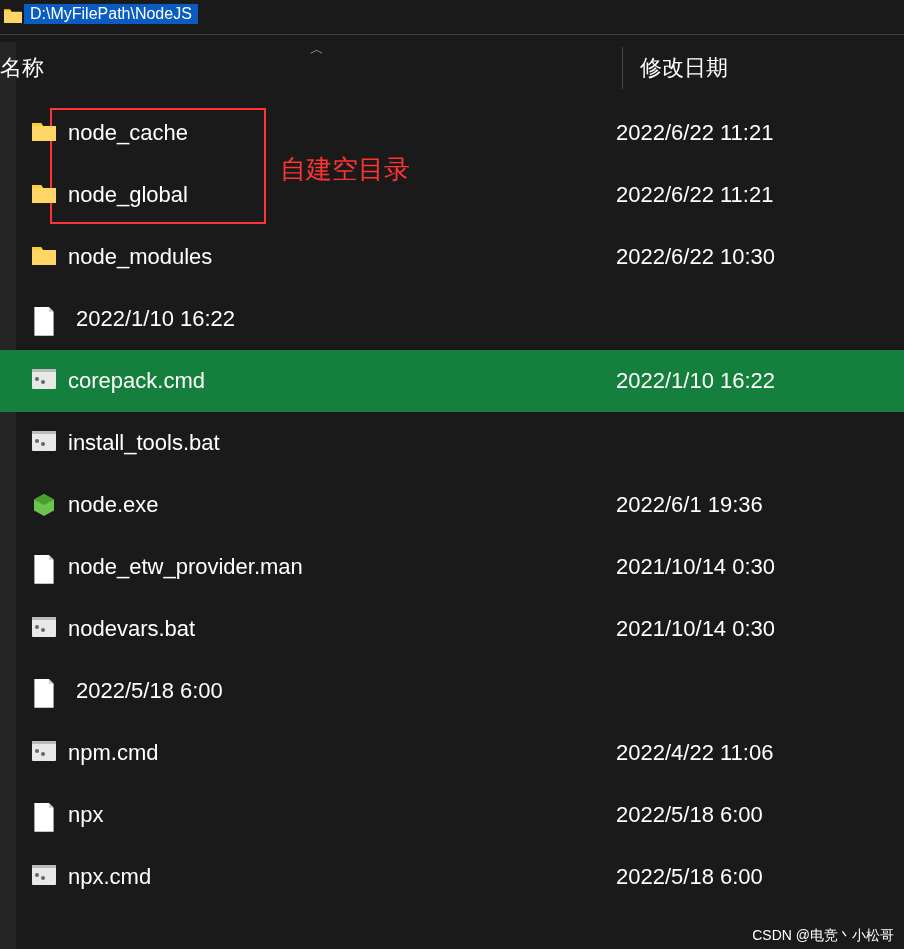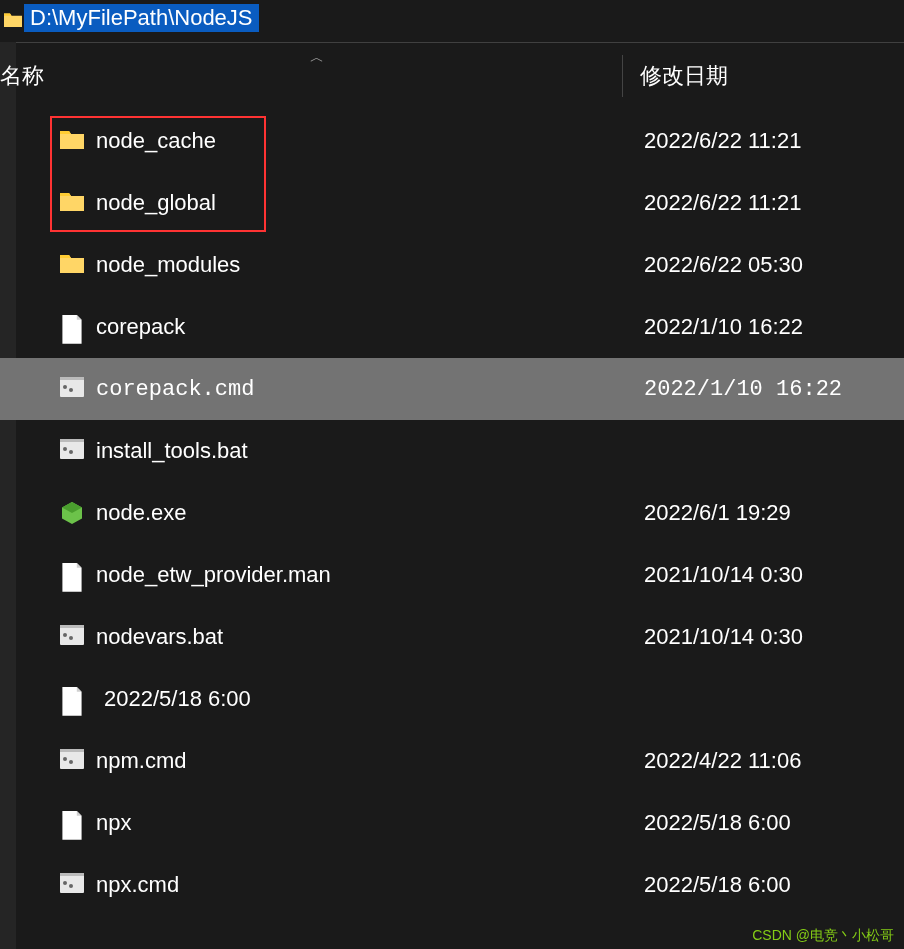--- a/index.html
+++ b/index.html
@@ -24,21 +24,21 @@
     }
     .address-folder-icon {
       width: 18px;
       height: 14px;
       margin-right: 2px;
       margin-top: 2px;
     }
     .address-path {
       background: #0a5cc0;
       color: #fff;
-      font-size: 22px;
+      font-size: 16px;
       padding: 1px 6px;
       font-family: "Segoe UI", Arial, sans-serif;
     }
     .separator-line {
       height: 1px;
       background: #404040;
       margin-top: 6px;
     }
     .header-row {
       display: flex;
@@ -73,26 +73,25 @@
     }
     .file-list {
       position: relative;
     }
     .file-row {
       display: flex;
       align-items: center;
       height: 62px;
       font-size: 22px;
       color: #fff;
-      padding-left: 60px;
+      padding-left: 32px;
       position: relative;
     }
     .file-row.selected {
-      background: #737373;
-      font-family: Liberation Mono, monospace;
+      background: #15803d;
     }
     .file-icon {
       width: 24px;
       height: 24px;
       margin-right: 12px;
       flex-shrink: 0;
     }
     .file-name {
       width: 540px;
     }
@@ -113,21 +112,21 @@
       left: 280px;
       top: 50px;
       color: #ff3333;
       font-size: 26px;
       pointer-events: none;
     }
     .watermark {
       position: absolute;
       right: 10px;
       bottom: 4px;
-      color: #84cc16;
+      color: #ffffff;
       font-size: 14px;
     }
     .sidebar-sliver {
       position: absolute;
       left: 0;
       top: 42px;
       bottom: 0;
       width: 16px;
       background: #252525;
     }
@@ -151,20 +150,21 @@
 
 <div class="header-row">
   <span class="header-caret">︿</span>
   <div class="col-name">名称</div>
   <div class="col-separator"></div>
   <div class="col-date">修改日期</div>
 </div>
 
 <div class="file-list">
   <div class="annotation-box"></div>
+  <div class="annotation-text">自建空目录</div>
 <div class="file-row">
       <span class="file-icon"><svg viewBox="0 0 24 20">
           <path fill="#ffd666" d="M0 2 L9 2 L11 5 L24 5 L24 20 L0 20 Z"></path>
           <path fill="#ffcc33" d="M0 2 L9 2 L11 5 L0 5 Z"></path>
         </svg></span>
       <span class="file-name">node_cache</span>
       <span class="file-date">2022/6/22 11:21</span>
     </div>
     <div class="file-row">
       <span class="file-icon"><svg viewBox="0 0 24 20">
@@ -173,28 +173,27 @@
         </svg></span>
       <span class="file-name">node_global</span>
       <span class="file-date">2022/6/22 11:21</span>
     </div>
     <div class="file-row">
       <span class="file-icon"><svg viewBox="0 0 24 20">
           <path fill="#ffd666" d="M0 2 L9 2 L11 5 L24 5 L24 20 L0 20 Z"></path>
           <path fill="#ffcc33" d="M0 2 L9 2 L11 5 L0 5 Z"></path>
         </svg></span>
       <span class="file-name">node_modules</span>
-      <span class="file-date">2022/6/22 05:30</span>
-    </div>
-    <div class="file-row">
-      <span class="file-icon"><svg viewBox="0 0 20 24">
-          <path fill="#ffffff" d="M2 0 L14 0 L18 4 L18 24 L2 24 Z"></path>
-          <path fill="#d0d0d0" d="M14 0 L18 4 L14 4 Z"></path>
-        </svg></span>
-      <span class="file-name">corepack</span>
+      <span class="file-date">2022/6/22 10:30</span>
+    </div>
+    <div class="file-row">
+      <span class="file-icon"><svg viewBox="0 0 20 24">
+          <path fill="#ffffff" d="M2 0 L14 0 L18 4 L18 24 L2 24 Z"></path>
+          <path fill="#d0d0d0" d="M14 0 L18 4 L14 4 Z"></path>
+        </svg></span>
       <span class="file-date">2022/1/10 16:22</span>
     </div>
     <div class="file-row selected">
       <span class="file-icon"><svg viewBox="0 0 24 20">
           <rect fill="#e8e8e8" x="0" y="0" width="24" height="20" rx="1"></rect>
           <rect fill="#bbb" x="0" y="0" width="24" height="3"></rect>
           <circle fill="#666" cx="5" cy="10" r="2"></circle>
           <circle fill="#666" cx="11" cy="13" r="2"></circle>
         </svg></span>
       <span class="file-name">corepack.cmd</span>
@@ -208,21 +207,21 @@
           <circle fill="#666" cx="11" cy="13" r="2"></circle>
         </svg></span>
       <span class="file-name">install_tools.bat</span>
     </div>
     <div class="file-row">
       <span class="file-icon"><svg viewBox="0 0 24 24">
           <polygon fill="#6cc24a" points="12,1 22,6.5 22,17.5 12,23 2,17.5 2,6.5"></polygon>
           <polygon fill="#4a9e2e" points="12,1 22,6.5 12,12 2,6.5"></polygon>
         </svg></span>
       <span class="file-name">node.exe</span>
-      <span class="file-date">2022/6/1 19:29</span>
+      <span class="file-date">2022/6/1 19:36</span>
     </div>
     <div class="file-row">
       <span class="file-icon"><svg viewBox="0 0 20 24">
           <path fill="#ffffff" d="M2 0 L14 0 L18 4 L18 24 L2 24 Z"></path>
           <path fill="#d0d0d0" d="M14 0 L18 4 L14 4 Z"></path>
         </svg></span>
       <span class="file-name">node_etw_provider.man</span>
       <span class="file-date">2021/10/14 0:30</span>
     </div>
     <div class="file-row">

